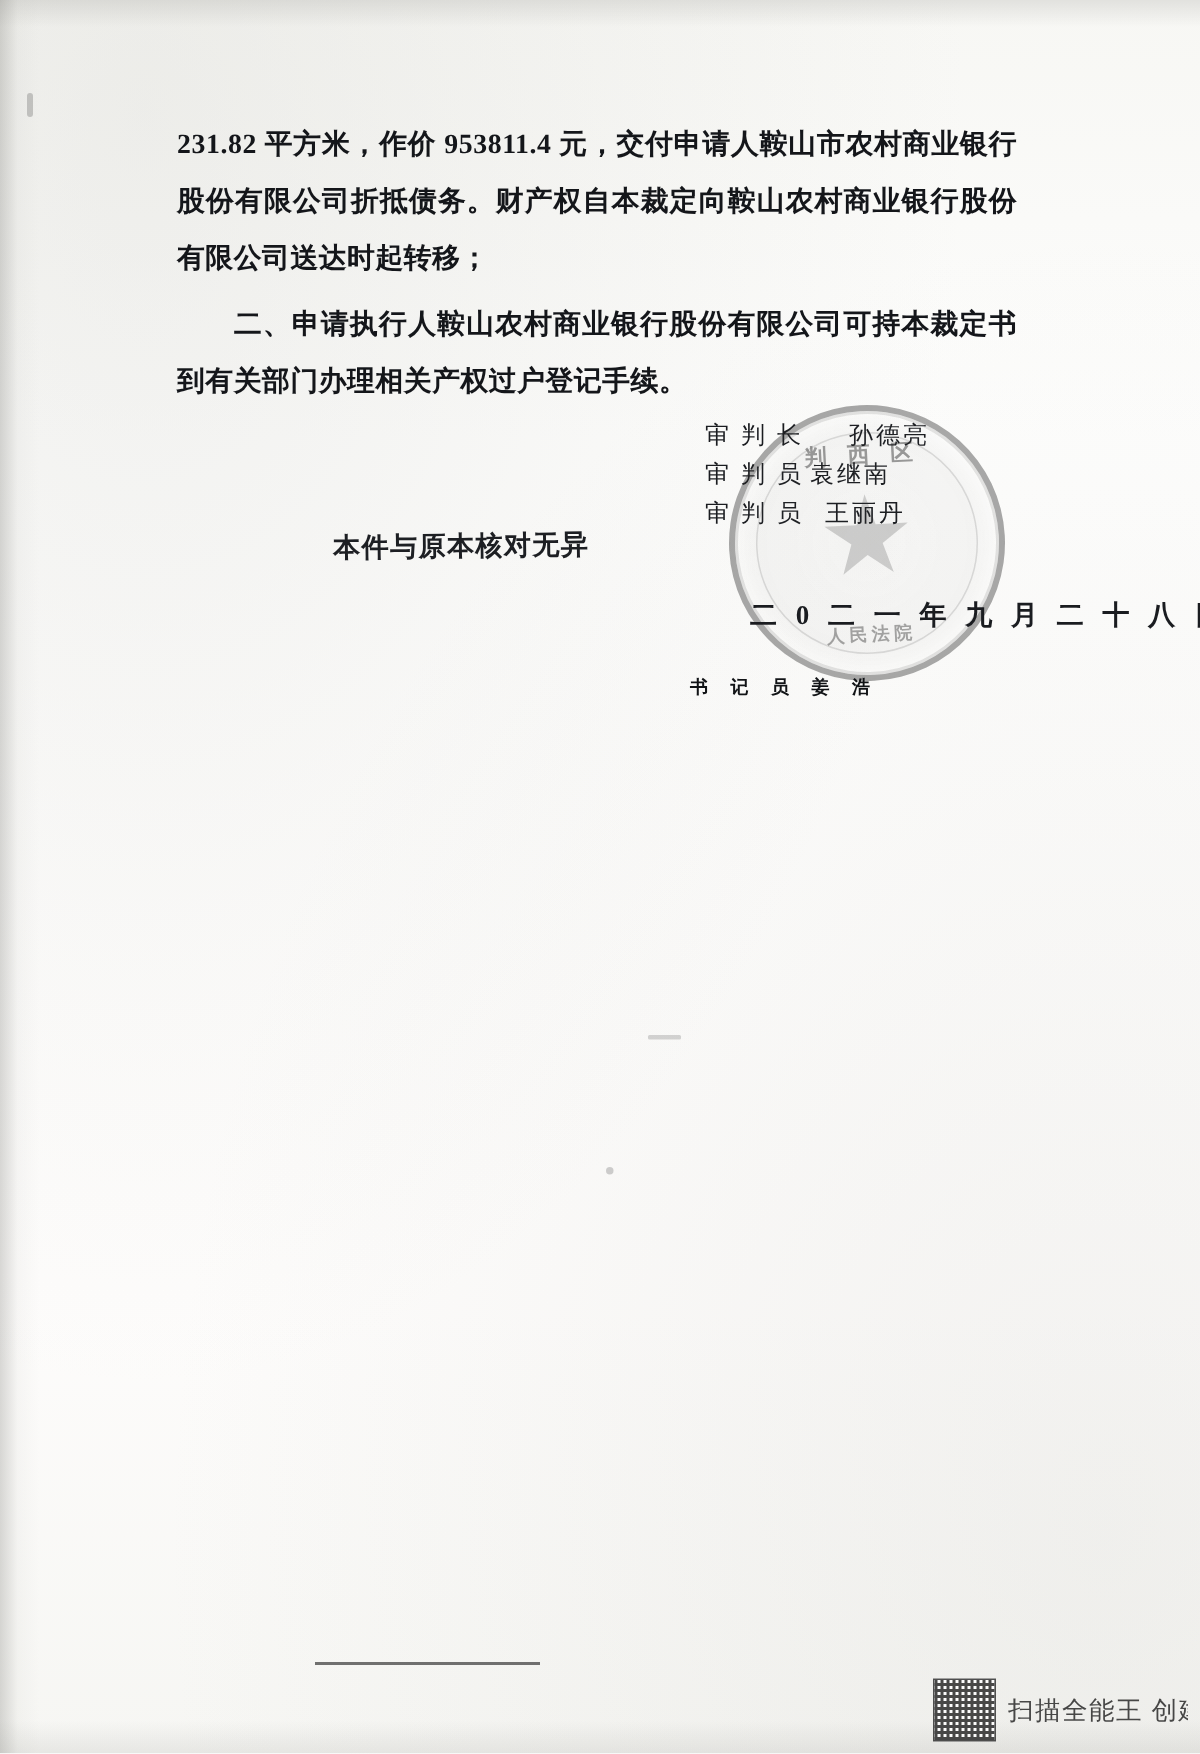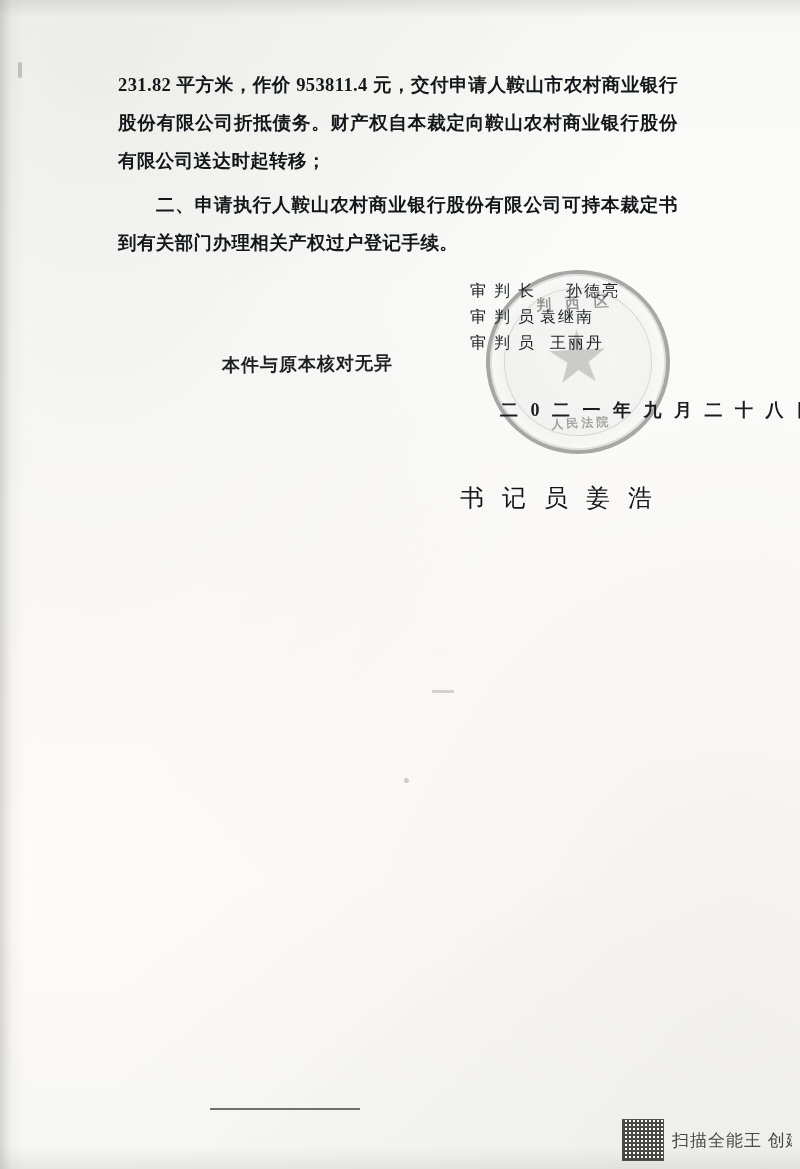--- a/index.html
+++ b/index.html
@@ -43,21 +43,21 @@
     position: absolute;
     left: 0; right: 0; bottom: 0;
     height: 22px;
     background: linear-gradient(0deg, rgba(150,150,145,0.16) 0%, rgba(255,255,255,0) 100%);
     pointer-events: none;
   }
 
   .doc-body {
     position: absolute;
     left: 118px;
-    top: 66px;
+    top: 78px;
     width: 560px;
     color: #14161a;
   }
   .para {
     font-size: 18.5px;
     line-height: 38px;
     letter-spacing: 0.4px;
     font-weight: 600;
     font-family: "Liberation Serif", "DejaVu Serif", serif;
     text-align: justify;
@@ -107,26 +107,25 @@
     font-size: 18px;
     font-weight: 600;
     letter-spacing: 4px;
     color: #1a1c20;
     white-space: nowrap;
   }
   .clerk-line {
     position: absolute;
     left: 460px;
     top: 450px;
-    font-size: 24px;
-    font-weight: 400;
+    font-size: 12px;
+    font-weight: 700;
     letter-spacing: 6px;
     color: #111316;
     white-space: nowrap;
-    margin-top: 32px;
   }
 
   
   .verify-text {
     position: absolute;
     left: 222px;
     top: 352px;
     font-size: 18px;
     font-weight: 800;
     letter-spacing: 1px;

